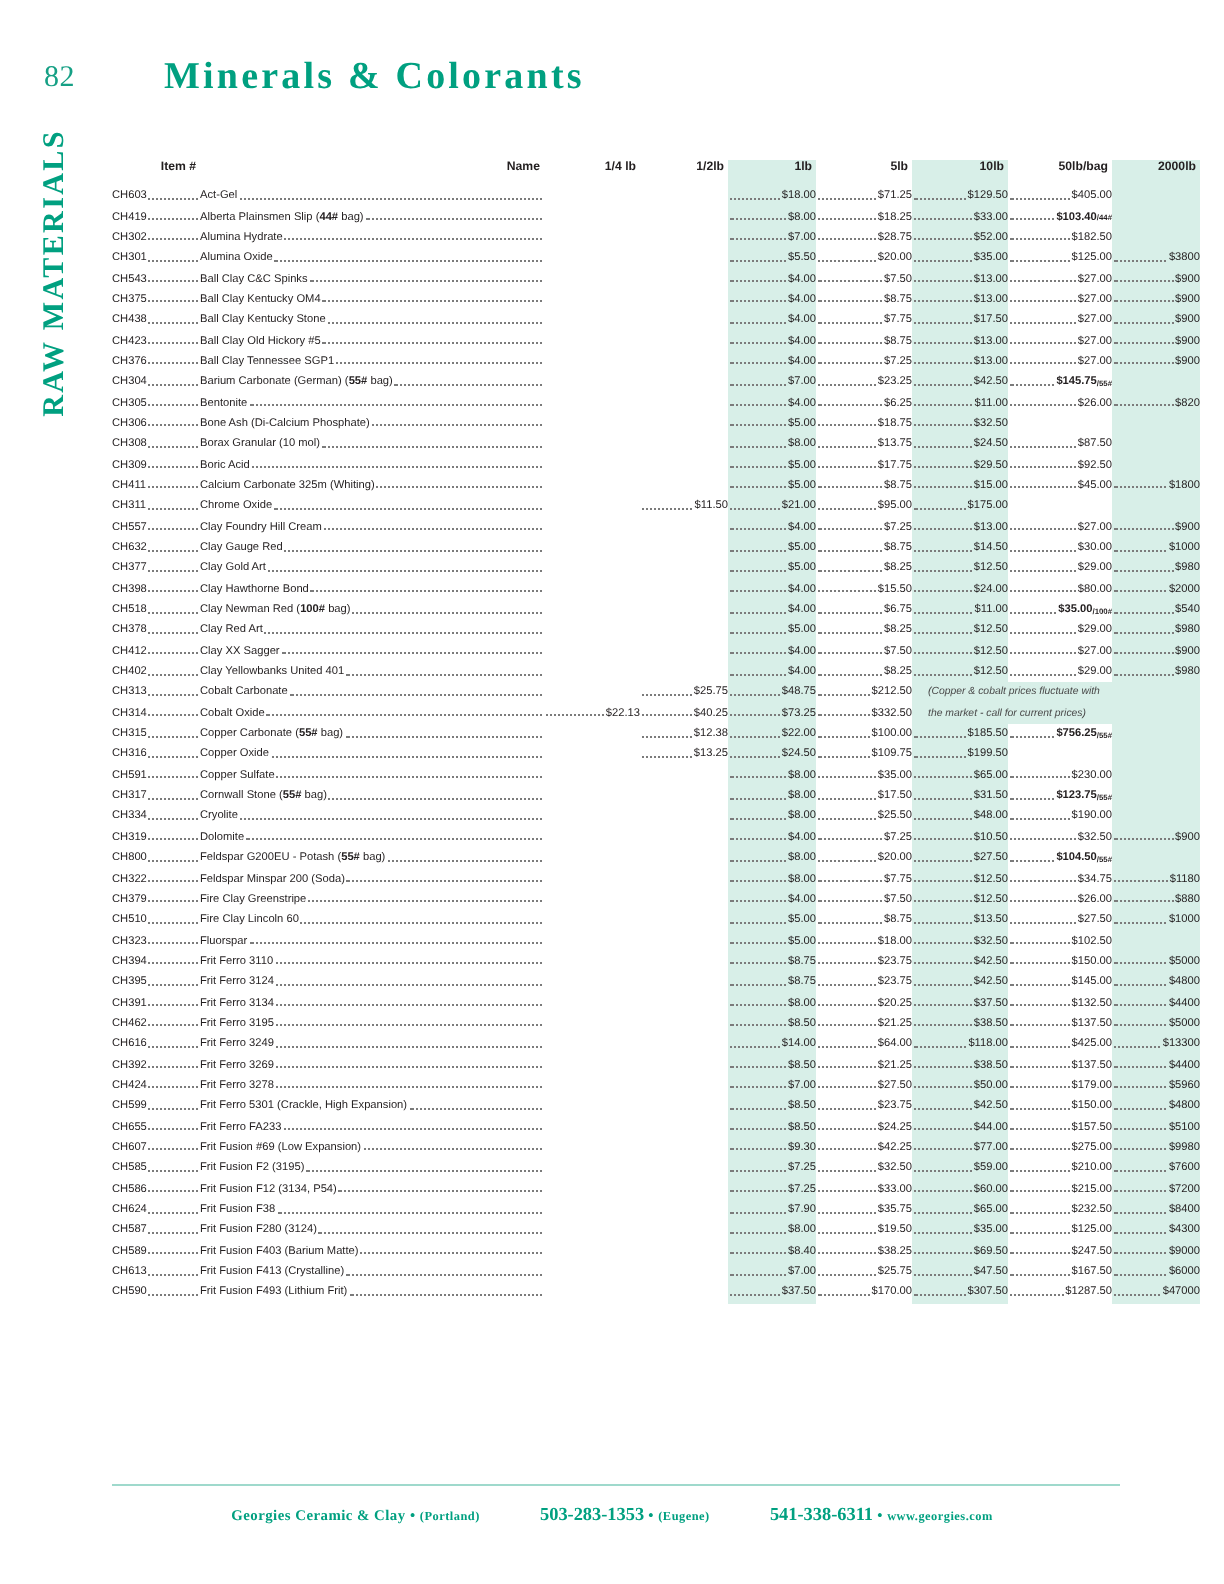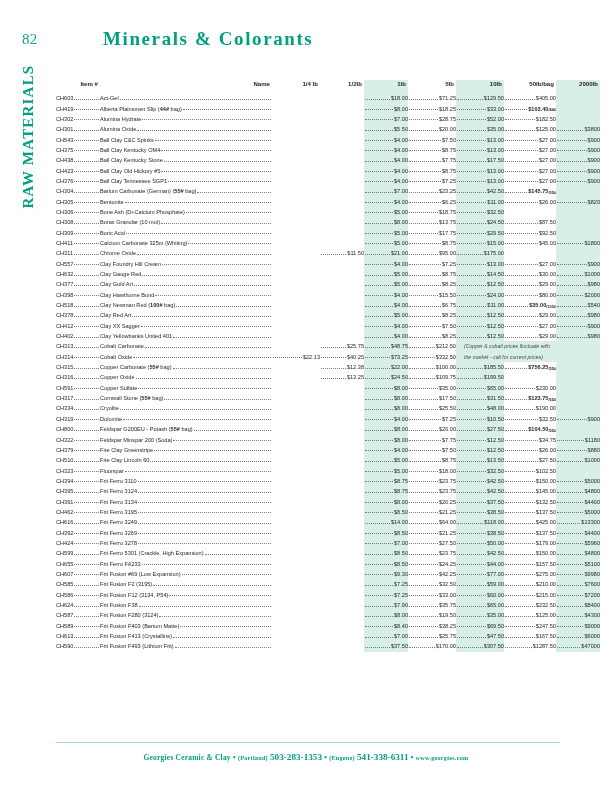--- a/index.html
+++ b/index.html
@@ -15,21 +15,20 @@
   .page-num {
     position:absolute; left:22px; top:31px;
     font-family:"Liberation Serif", serif;
     font-size:15px; color:#16a085; letter-spacing:0.3px;text-align:right;
   }
   .page-title {
     position:absolute; left:82px; top:28px;
     font-family:"Liberation Serif", serif;
     font-size:19px; font-weight:bold; color:#00a080;
     letter-spacing:1.6px;
-    margin-left:21px;
   }
 
   
   .side-tab {
     position:absolute; left:-47px; top:128px;
     width:150px;
     transform:rotate(-90deg);
     transform-origin:center center;
     text-align:center;
     font-family:"Liberation Serif", serif;
@@ -107,21 +106,21 @@
     position:absolute; left:56px; top:742px;
     width:504px; height:1px; background:#9fd9cc;
   }
   .footer {
     position:absolute; left:0; top:752px; width:612px;
     text-align:center;
     font-family:"Liberation Serif", serif;
     font-size:7.4px; font-weight:bold;
     color:#00a080; letter-spacing:0.25px;
   }
-  .footer .big { font-size:9.2px; letter-spacing:0; }
+  .footer .big { font-size:9.2px; letter-spacing:0;margin-left:28px; }
   .footer .sm { font-size:6.2px; }
 </style>
 </head>
 <body>
 
 <div class="page-num">82</div>
 <div class="page-title">Minerals &amp; Colorants</div>
 <div class="side-tab">RAW MATERIALS</div>
 
 <div class="table-wrap">

